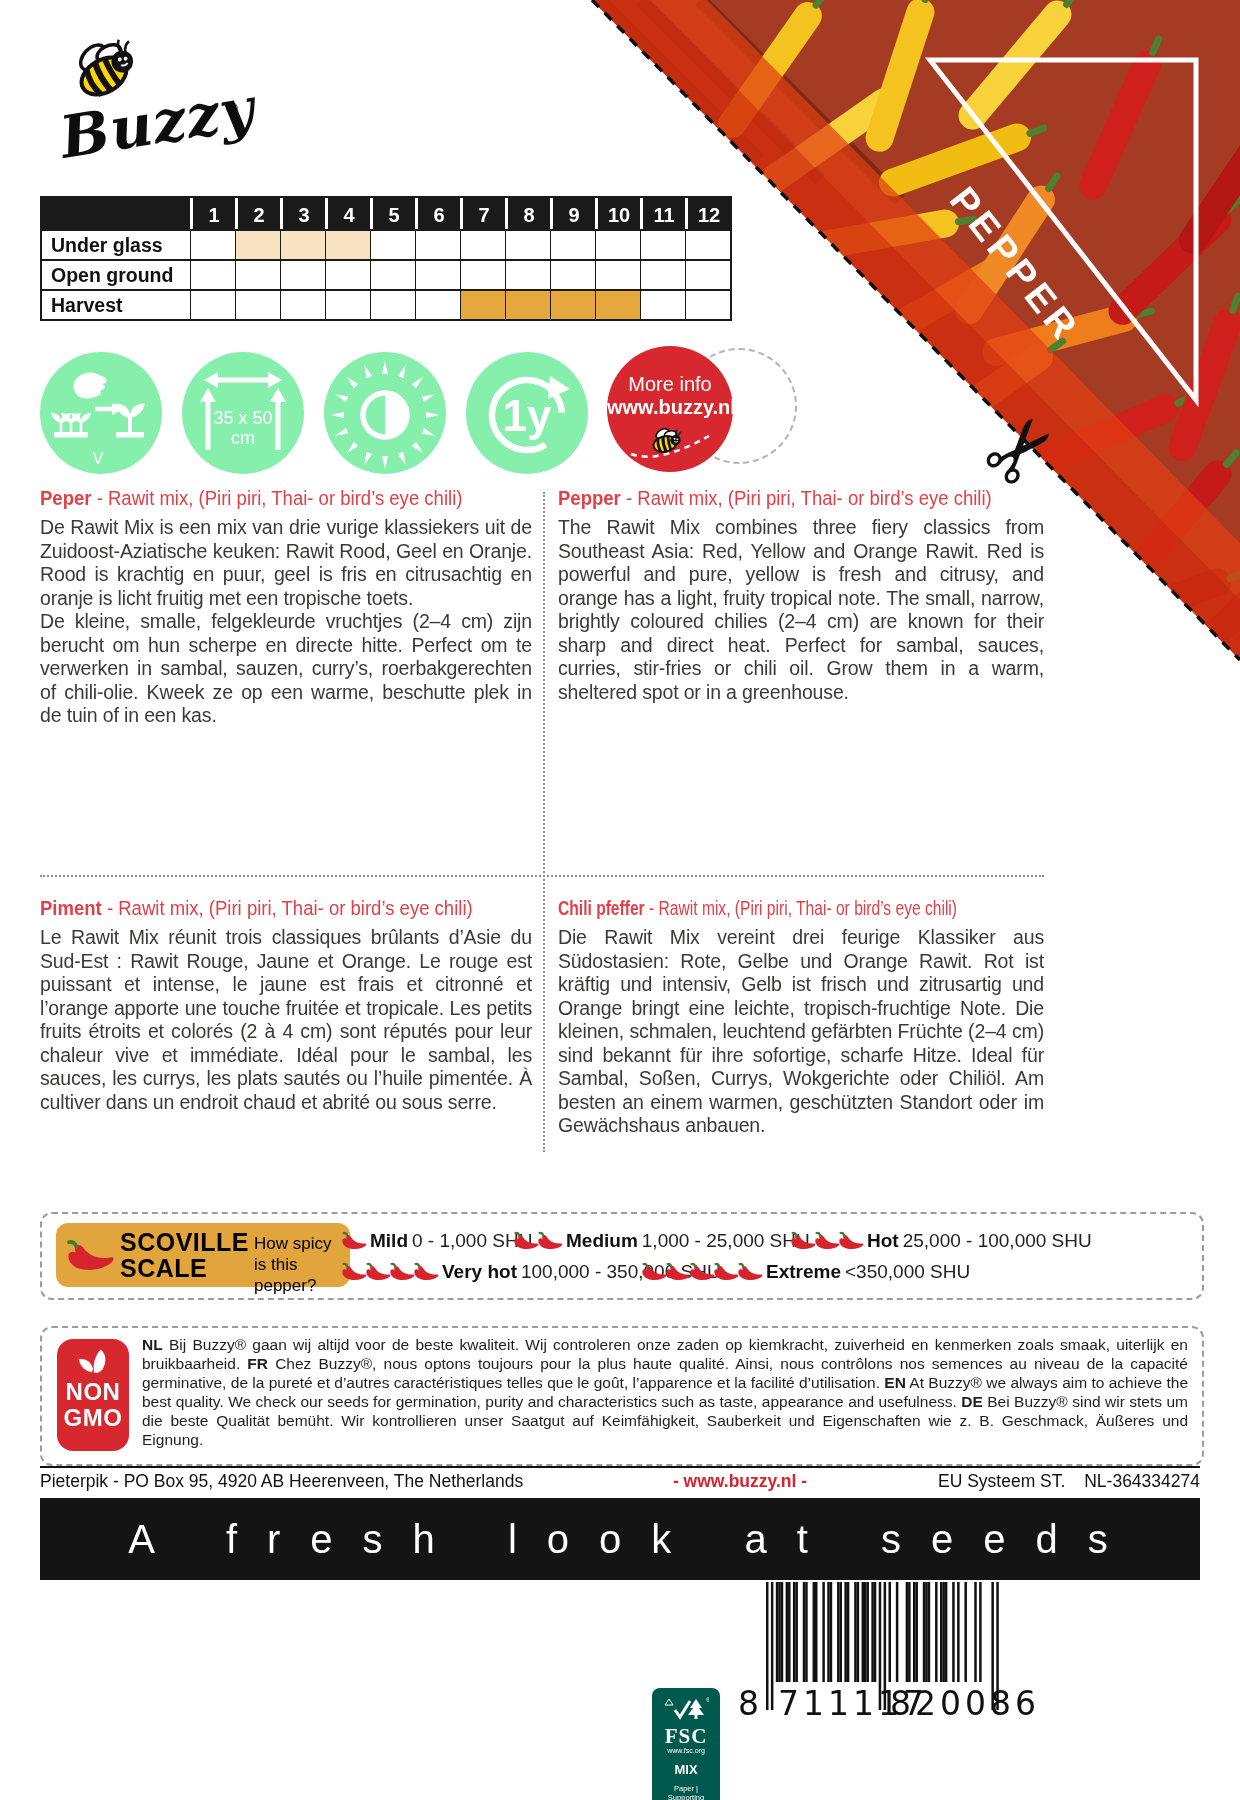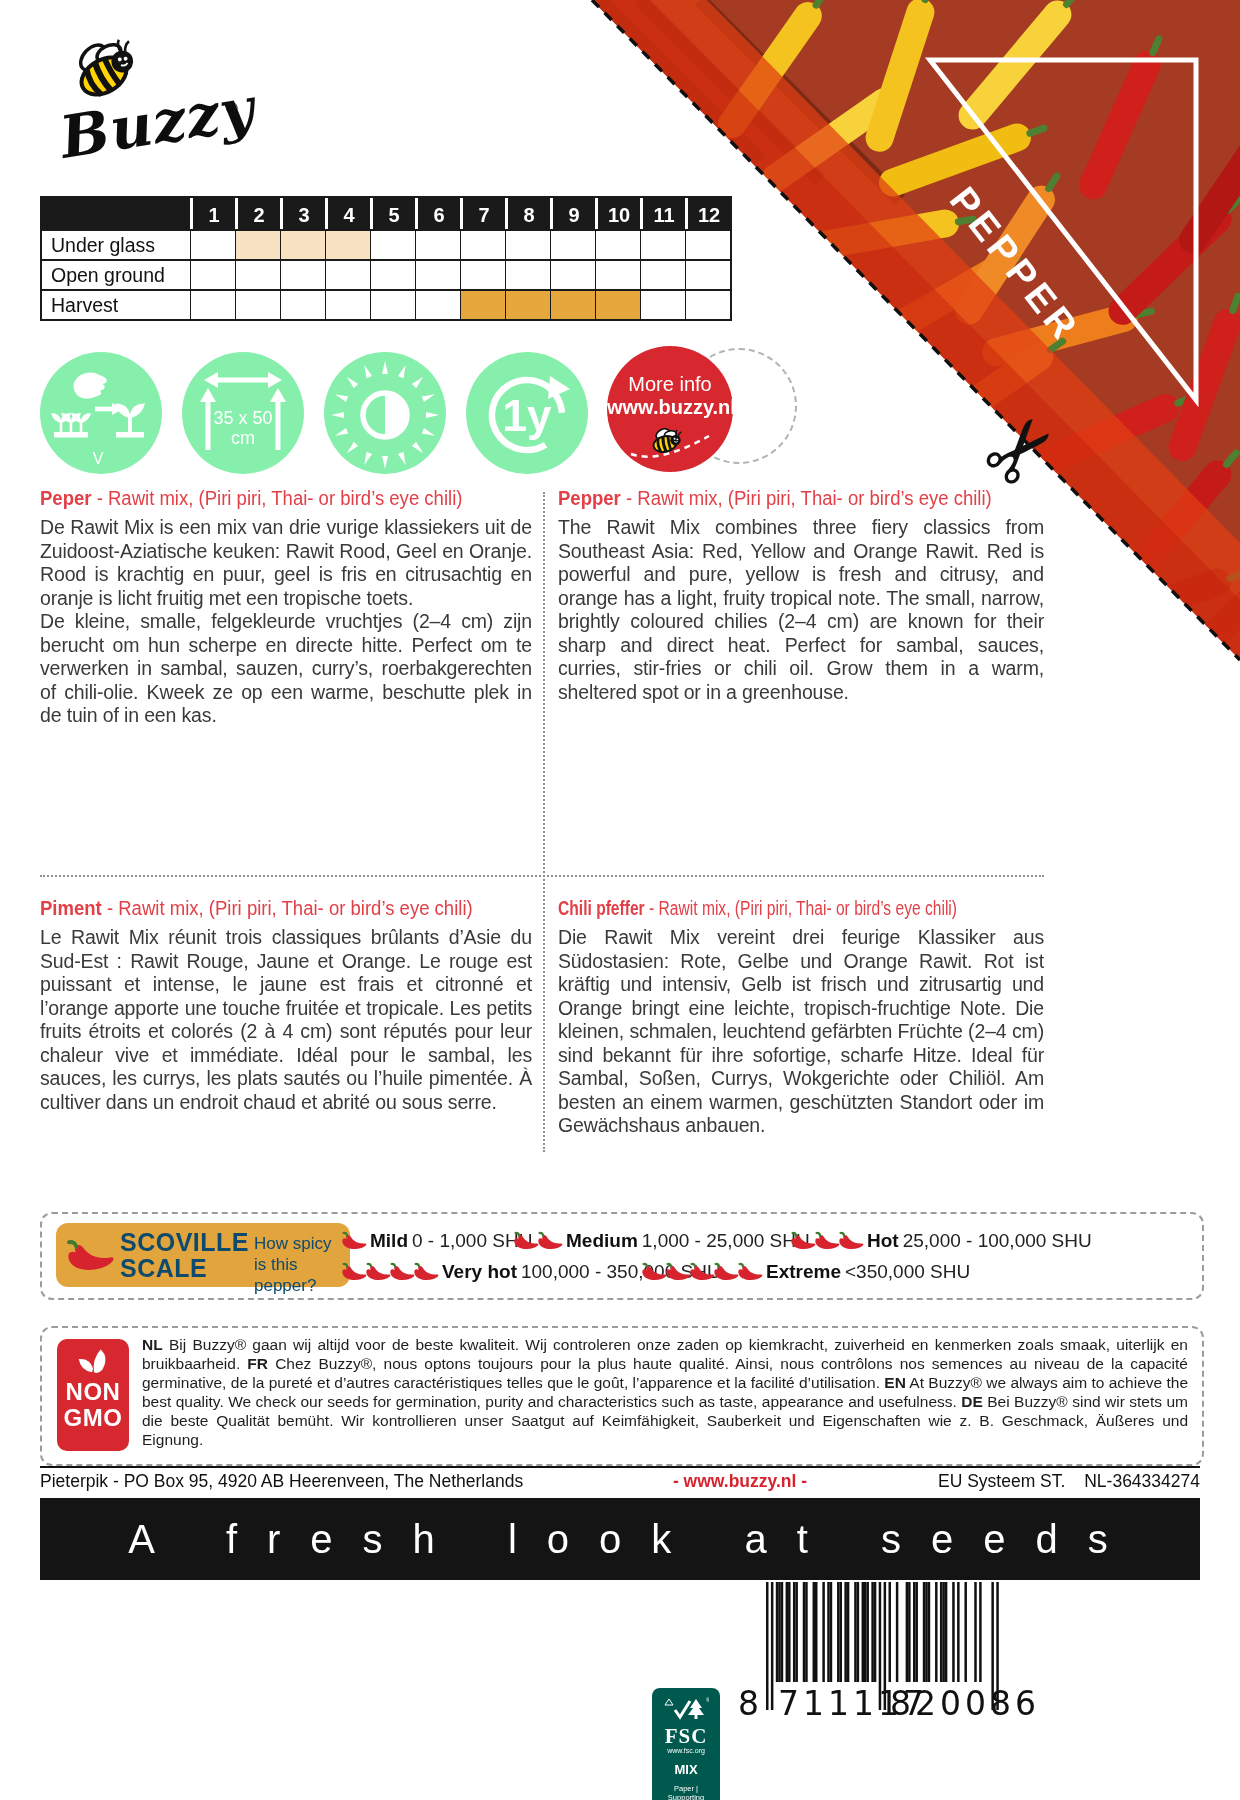--- a/index.html
+++ b/index.html
@@ -10,21 +10,21 @@
   
   .logo{position:absolute;left:26px;top:18px;z-index:2;}
   
   .calendar{position:absolute;left:40px;top:196px;display:grid;z-index:2;
             grid-template-columns:148px repeat(12,45px);
             grid-template-rows:31px 30px 30px 30px;
             border:2px solid #1a1a1a;background:#fff;}
   .cal-corner{background:#1a1a1a;}
   .cal-head{background:#1a1a1a;border-left:3px solid #fff;color:#fff;font-weight:700;
             font-size:20px;display:flex;align-items:flex-end;justify-content:center;padding-bottom:2px;}
-  .cal-label{border-top:2px solid #1a1a1a;font-weight:400;font-size:19.5px;
+  .cal-label{border-top:2px solid #1a1a1a;font-weight:700;font-size:19.5px;
              display:flex;align-items:center;padding-left:9px;color:#111;}
   .cal-cell{border-top:2px solid #1a1a1a;border-left:1px solid #1a1a1a;}
   
   .icircle{position:absolute;top:352px;width:122px;height:122px;border-radius:50%;
            background:#86efac;z-index:2;}
   .icircle svg{position:absolute;left:0;top:0;}
   .red-circle{position:absolute;left:607px;top:346px;width:126px;height:126px;border-radius:50%;
               background:#d7282f;z-index:3;text-align:center;color:#fff;}
   .mi1{margin-top:27px;font-size:20px;}
   .mi2{font-weight:700;font-size:20px;}
@@ -38,35 +38,35 @@
   .desc h3 b{font-weight:700;}
   .s95{transform:scaleX(.95);}
   .s84{transform:scaleX(.80);}
   .desc p{margin:0;text-align:justify;font-size:19.5px;line-height:23.5px;color:#3a3a39;letter-spacing:-0.15px;}
   .vdiv{position:absolute;left:543px;top:492px;height:660px;border-left:2px dotted #8f8f8f;z-index:2;}
   .hdiv{position:absolute;left:40px;top:875px;width:1004px;border-top:2px dotted #8f8f8f;z-index:2;}
   
   .scoville{position:absolute;left:40px;top:1212px;width:1160px;height:84px;
             border:2px dashed #9c9c9c;border-radius:12px;z-index:2;}
   .sc-badge{position:absolute;left:14px;top:9px;width:294px;height:64px;background:#e2a43c;
-            border-radius:12px;color:#0c4a6e;}
+            border-radius:12px;color:#000000;}
   .sc-chili-big{position:absolute;left:8px;top:14px;width:52px;height:36px;transform:rotate(-6deg);}
   .sc-title{position:absolute;left:64px;top:6px;font-weight:700;font-size:25px;line-height:26px;letter-spacing:.5px;}
   .sc-q{position:absolute;left:198px;top:10px;font-size:17px;line-height:21px;width:92px;}
   .slevel{position:absolute;display:flex;align-items:center;font-size:19px;color:#222;white-space:nowrap;}
   .slevel b{margin:0 4px 0 6px;font-size:19px;color:#111;}
   .chilies{display:flex;align-items:center;}
   .chili{width:28px;height:20px;margin-right:-4px;}
   .lv1{left:298px;top:16px;} .lv2{left:470px;top:16px;} .lv3{left:747px;top:16px;}
   .lv4{left:298px;top:47px;} .lv5{left:598px;top:47px;}
   
   .nongmo{position:absolute;left:40px;top:1326px;width:1160px;height:136px;
           border:2px dashed #9c9c9c;border-radius:12px;z-index:2;}
   .gmo-badge{position:absolute;left:15px;top:11px;width:72px;height:112px;background:#d7282f;
-             border-radius:10px;color:#fff;text-align:center;}
+             border-radius:16px;color:#fff;text-align:center;}
   .gmo-badge .leaf{margin-top:6px;width:38px;height:30px;}
   .gmo-line{font-weight:700;font-size:24px;line-height:26px;letter-spacing:.5px;}
   .quality{position:absolute;left:100px;top:7px;width:1046px;font-size:15.5px;line-height:19px;
            text-align:justify;color:#1e1e1e;}
   .quality b{font-weight:700;}
   
   .frule{position:absolute;left:40px;top:1466px;width:1160px;border-top:2px solid #111;z-index:2;}
   .footer{position:absolute;left:0;top:1471px;width:1240px;height:24px;font-size:17.5px;color:#111;z-index:2;}
   .f-address{position:absolute;left:40px;}
   .f-site{position:absolute;left:740px;transform:translateX(-50%);color:#d7232e;font-weight:700;}

